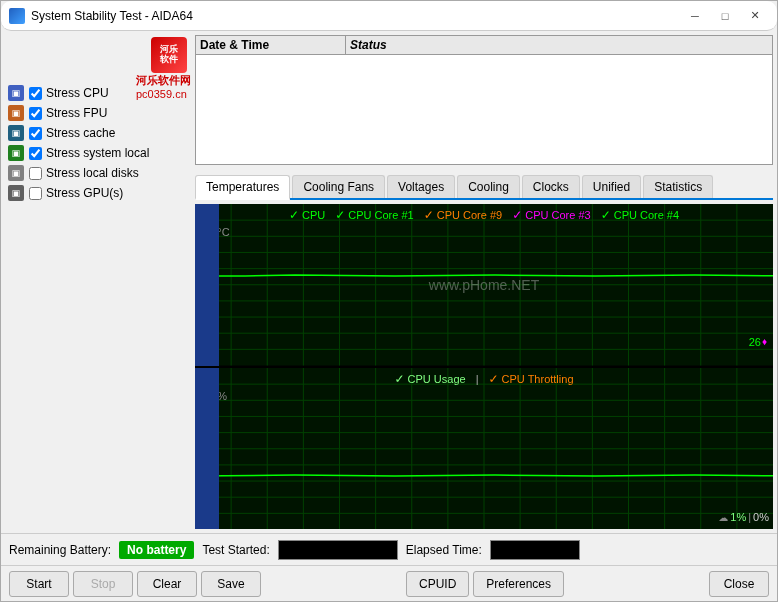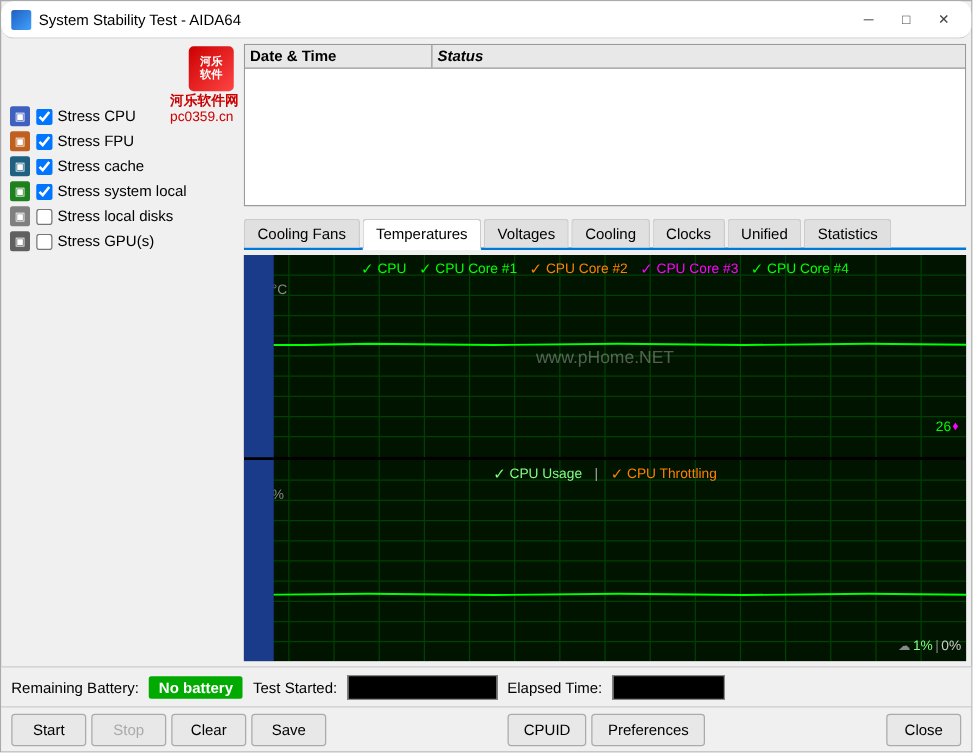--- a/index.html
+++ b/index.html
@@ -398,22 +398,22 @@
 
       <div class="status-table">
         <div class="status-table-header">
           <div class="status-col-dt">Date &amp; Time</div>
           <div class="status-col-status">Status</div>
         </div>
         <div class="status-table-body"></div>
       </div>
 
       <div class="tabs-bar" id="tabs-container">
+          <div class="tab active">Temperatures</div>
           <div class="tab">Cooling Fans</div>
-          <div class="tab active">Temperatures</div>
           <div class="tab">Voltages</div>
           <div class="tab">Cooling</div>
           <div class="tab">Clocks</div>
           <div class="tab">Unified</div>
           <div class="tab">Statistics</div>
         </div>
 
       <div class="charts-area">
 
         <div class="chart-container" id="top-chart">
@@ -454,21 +454,21 @@
               <div class="legend-item">
     <span style="color:#00ff00;font-size:12px;">✓</span>
     <span style="color:#00ff00;font-size:11px;">CPU</span>
   </div>
               <div class="legend-item">
     <span style="color:#00ff00;font-size:12px;">✓</span>
     <span style="color:#00ff00;font-size:11px;">CPU Core #1</span>
   </div>
               <div class="legend-item">
     <span style="color:#ff8000;font-size:12px;">✓</span>
-    <span style="color:#ff8000;font-size:11px;">CPU Core #2</span>
+    <span style="color:#ff8000;font-size:11px;">CPU Core #9</span>
   </div>
               <div class="legend-item">
     <span style="color:#ff00ff;font-size:12px;">✓</span>
     <span style="color:#ff00ff;font-size:11px;">CPU Core #3</span>
   </div>
               <div class="legend-item">
     <span style="color:#00ff00;font-size:12px;">✓</span>
     <span style="color:#00ff00;font-size:11px;">CPU Core #4</span>
   </div>
             </div>

